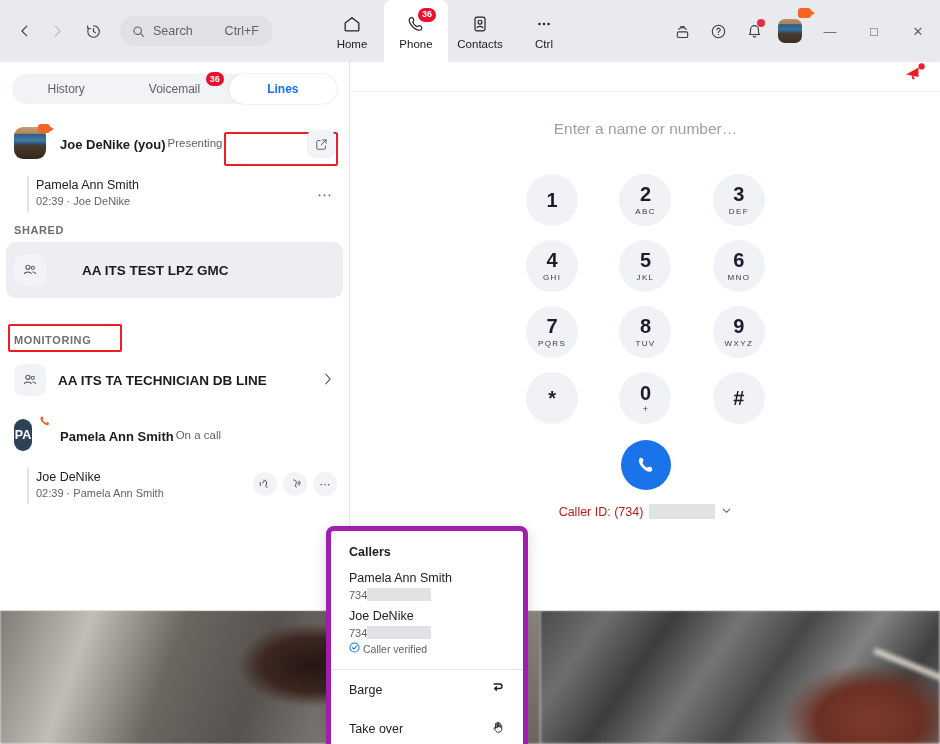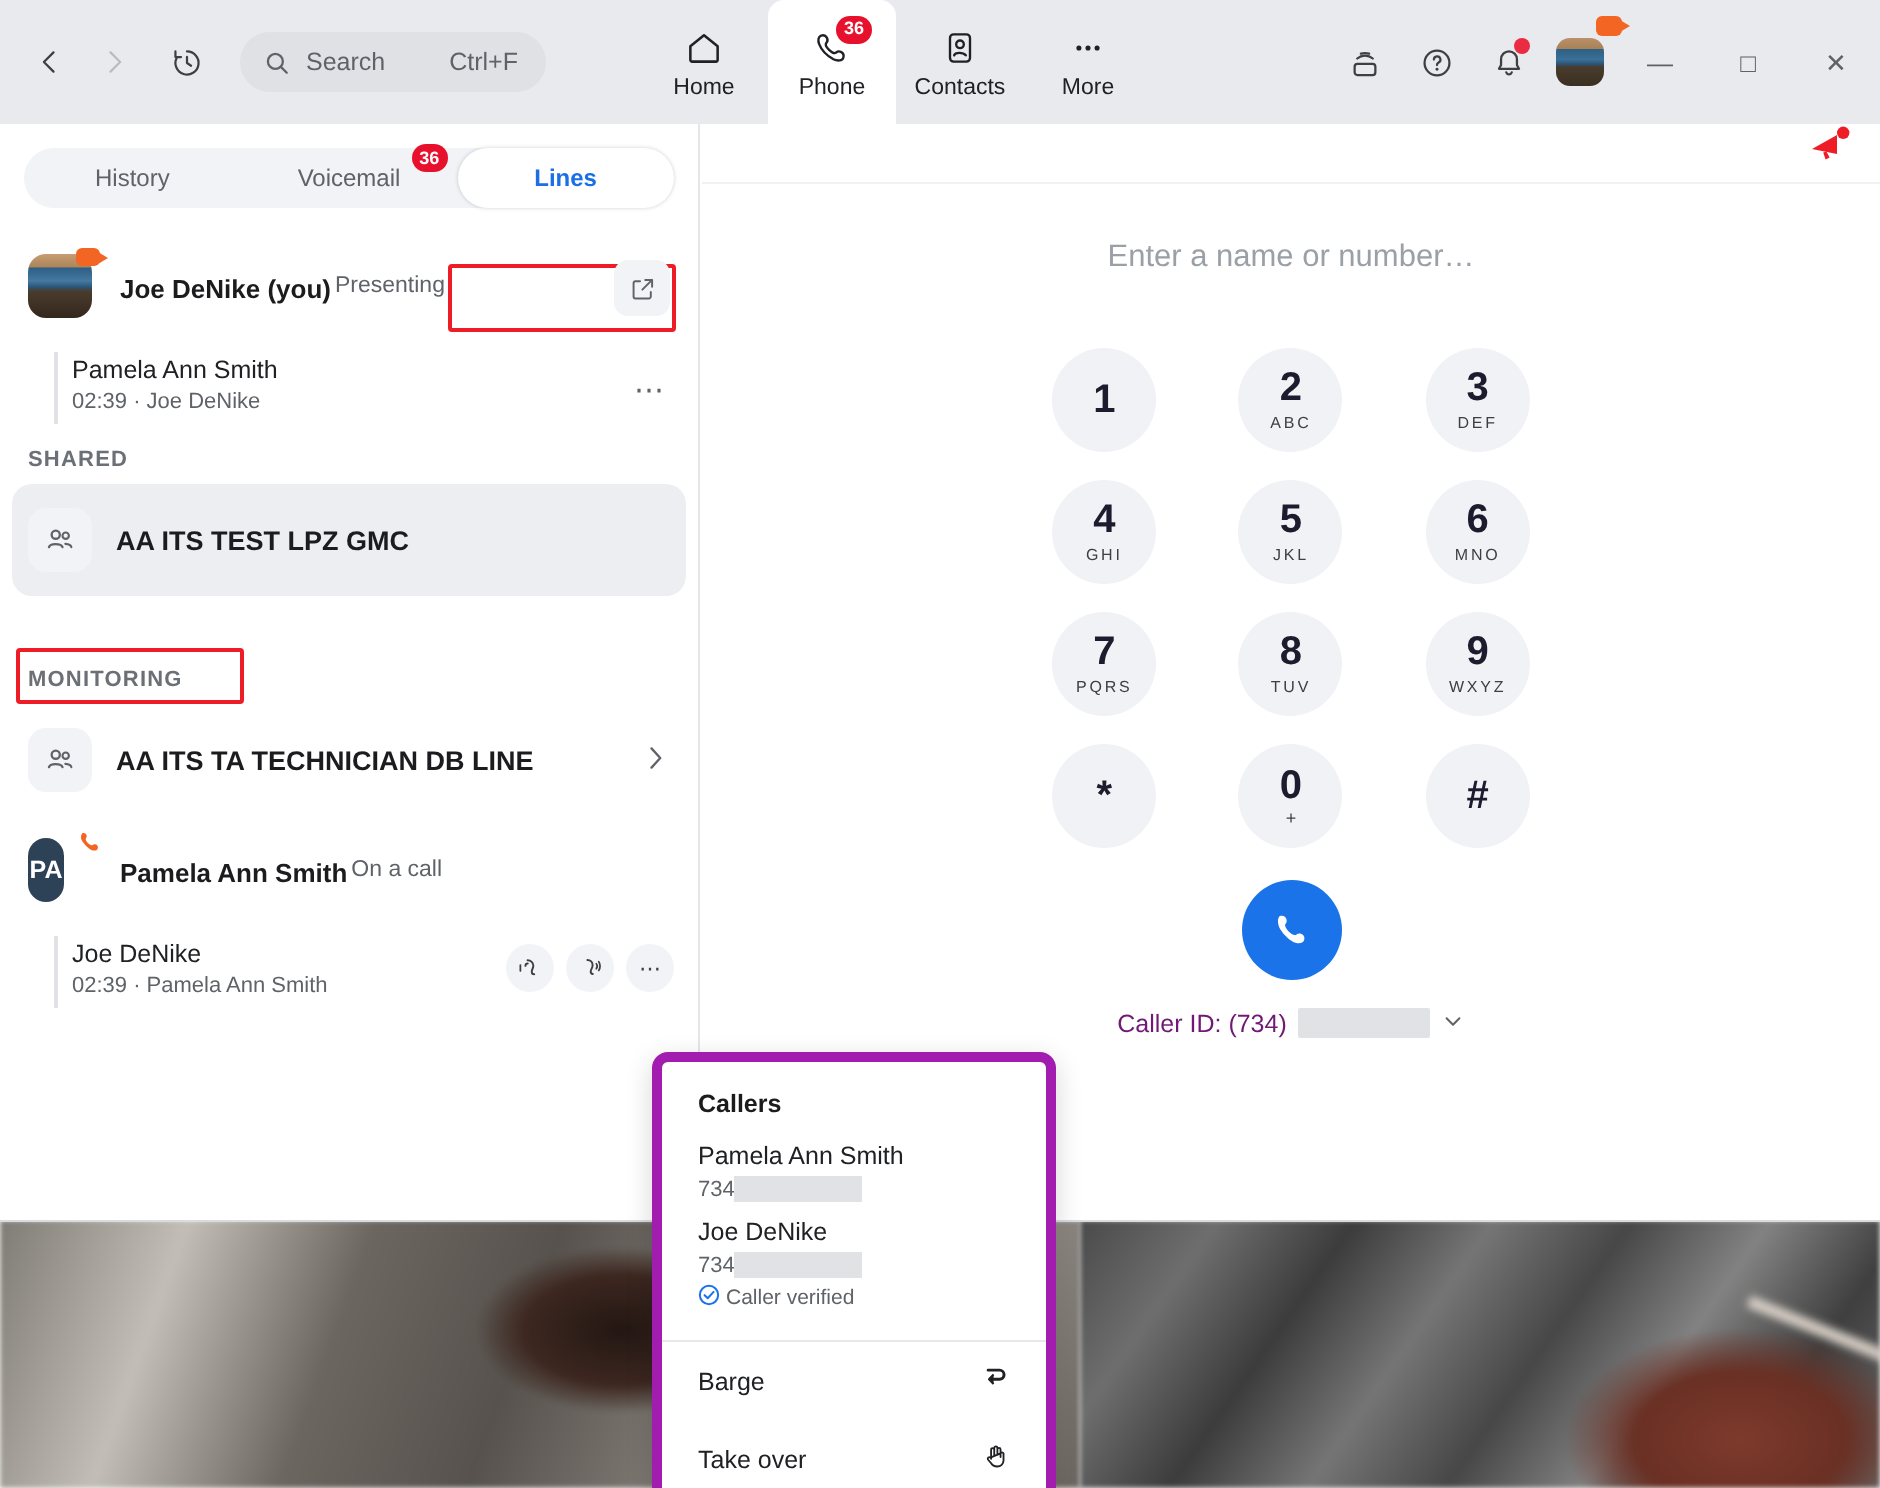--- a/index.html
+++ b/index.html
@@ -138,21 +138,21 @@
   }
   .dots { position:absolute; right:16px; top:14px; color:#5f6368; font-size:15px; letter-spacing:1px;}
 
   .section-label {
     font-size:11px; font-weight:bold; letter-spacing:0.6px;
     color:#6b6f76; padding:8px 14px 6px 14px;
   }
   .line-row {
     display:flex; align-items:center; height:56px; padding:0 14px; position:relative;
   }
-  .line-row.selected { background:#eceef2; border-radius:10px; margin:0 6px; padding:0 8px; }
+  .line-row.selected { background:#eceef2; border-radius:10px; margin:0 6px; padding:0 8px;gap:24px; }
   .grp-icon {
     width:32px;height:32px;border-radius:9px;background:#f1f3f6;
     display:flex;align-items:center;justify-content:center;color:#5f6368;flex:none;
   }
   .line-name { margin-left:12px; font-size:13.5px; font-weight:bold; color:#1c1c1e; }
   .chev { position:absolute; right:16px; color:#5f6368; font-size:14px; }
 
   
   .right-panel {
     position:absolute; left:351px; top:62px; width:589px; height:616px; background:#ffffff;
@@ -172,21 +172,21 @@
   }
   .key-d { font-size:20px; font-weight:bold; color:#1c1c2e; line-height:1; }
   .key-l { font-size:8px; letter-spacing:1.4px; color:#3c4043; margin-top:3px; }
   .key-plus { font-size:9px; color:#3c4043; margin-top:1px; }
   .call-btn {
     width:50px;height:50px;border-radius:50%;background:#1a73e8;margin:16px auto 0 auto;
     display:flex;align-items:center;justify-content:center;
   }
   .caller-id {
     margin-top:14px; display:flex; align-items:center; justify-content:center;
-    gap:6px; font-size:12.5px; color:#701a75;
+    gap:6px; font-size:12.5px; color:#b91c1c;
   }
   .redacted { display:inline-block; background:#e0e2e6; height:15px; width:66px; border-radius:1px; }
 
   
   .popup {
     position:absolute; left:326px; top:526px; width:202px; height:273px;
     background:#ffffff; border:5px solid #a21caf; border-radius:8px;
     box-shadow:0 4px 14px rgba(0,0,0,0.16); z-index:40; overflow:hidden;
   }
   .popup-title { font-size:12.5px; font-weight:bold; color:#1c1c1e; padding:14px 18px 10px 18px;}
@@ -287,21 +287,21 @@
         <span>Contacts</span>
       </div>
       <div class="tb-tab">
         <span class="tico">
           <svg width="20" height="20" viewBox="0 0 22 22">
               <circle cx="6" cy="11" r="1.4" fill="#202124"></circle>
               <circle cx="11" cy="11" r="1.4" fill="#202124"></circle>
               <circle cx="16" cy="11" r="1.4" fill="#202124"></circle>
             </svg>
         </span>
-        <span>More</span>
+        <span>Ctrl</span>
       </div>
     </div>
 
     <div class="tb-right">
       <div class="tb-icon">
         <svg width="19" height="19" viewBox="0 0 22 22">
             <rect x="5" y="11.5" width="12" height="6.5" rx="1.6" fill="none" stroke="#3c4043" stroke-width="1.3"></rect>
             <path d="M6.5 8.4a7 7 0 0 1 9 0" fill="none" stroke="#3c4043" stroke-width="1.3" stroke-linecap="round"></path>
             <path d="M8.6 5.6a10.5 10.5 0 0 1 4.8 0" fill="none" stroke="#3c4043" stroke-width="1.3" stroke-linecap="round"></path>
           </svg>

